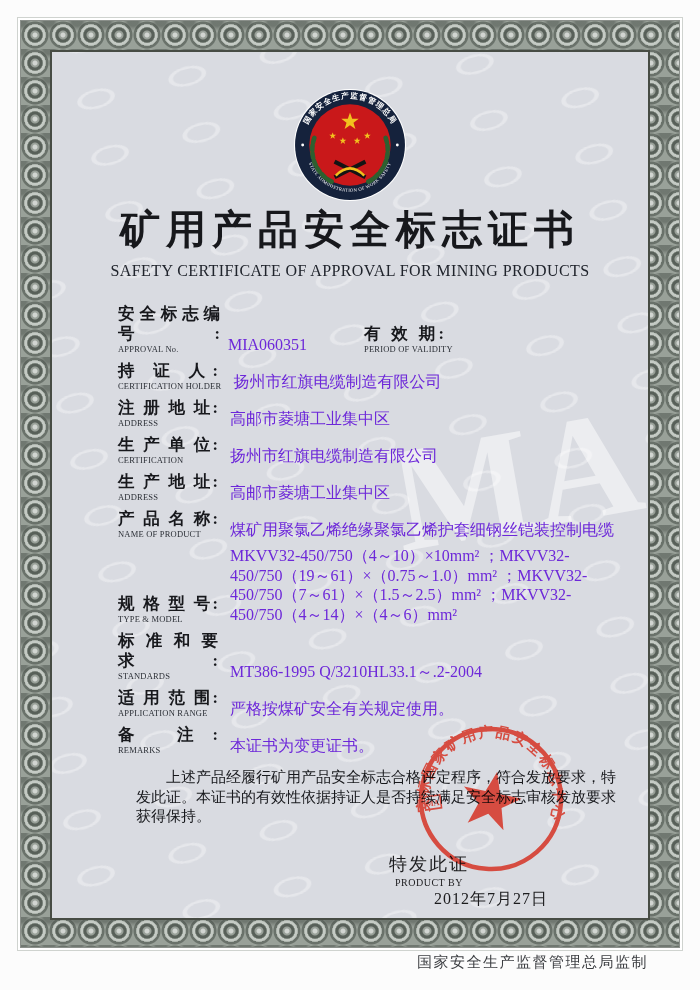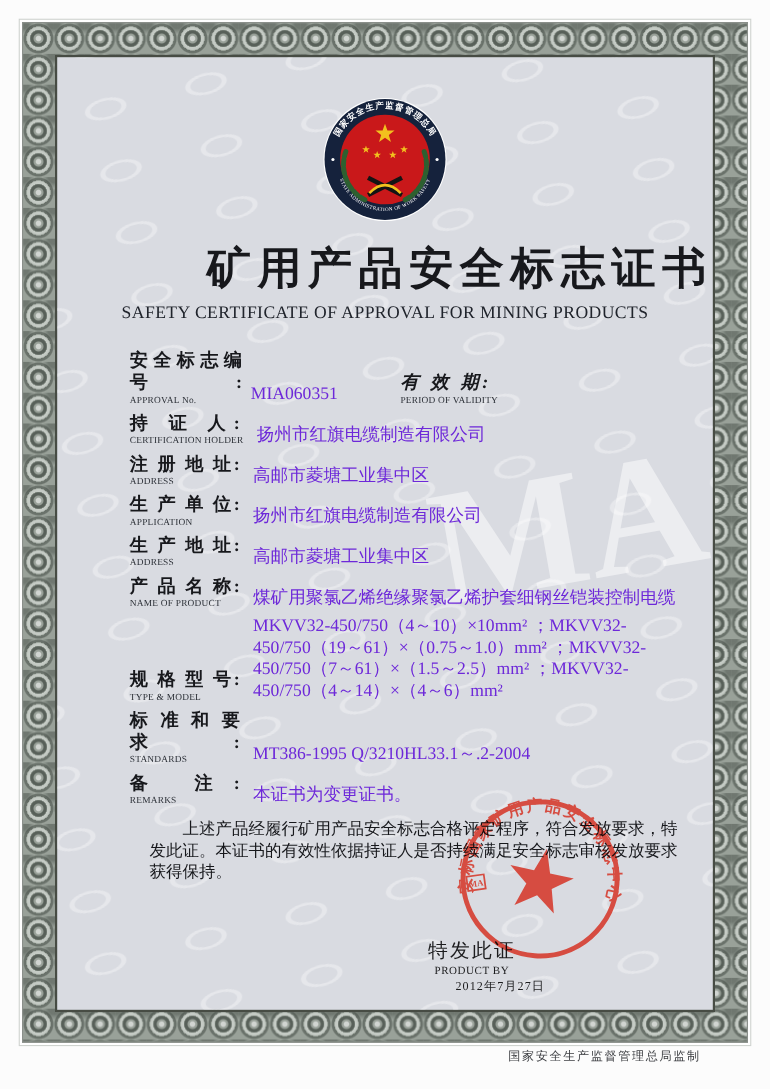--- a/index.html
+++ b/index.html
@@ -36,22 +36,22 @@
   .big-wm{
     position:absolute;left:340px;top:330px;width:220px;height:210px;
     transform:rotate(-10deg);color:rgba(255,255,255,.5);
     font-size:150px;font-weight:bold;text-align:center;line-height:200px;
     pointer-events:none;
   }
   .inner{position:relative;z-index:2;height:100%;}
   
   .emblem{display:block;margin:36px auto 0 auto;width:114px;height:114px;}
   .title{
-    text-align:right;font-size:40px;font-weight:bold;letter-spacing:6px;
-    margin-top:14px;color:#17181c;white-space:nowrap;
+    text-align:center;font-size:40px;font-weight:bold;letter-spacing:6px;
+    color:#17181c;white-space:nowrap;
   }
   .subtitle{
     text-align:center;font-size:16px;font-weight:normal;letter-spacing:.4px;
     margin-top:5px;color:#20242c;white-space:nowrap;
   }
   .fields-wrap{margin:24px 0 0 66px;}
   .row{display:flex;align-items:flex-end;margin-bottom:7px;}
   .lbl{flex:0 0 auto;display:flex;flex-direction:column;}
   .lblcn{
     display:block;width:100px;font-size:16.5px;font-weight:bold;line-height:20px;
@@ -61,39 +61,39 @@
     display:block;font-size:8.5px;line-height:10px;margin-top:0;
     white-space:nowrap;color:#2b2f36;letter-spacing:.2px;
   }
   .val{
     font-size:16px;line-height:19.5px;margin-left:12px;max-width:388px;
     color:#6d28d9;font-weight:500;
   }
   .toprow .lblcn{width:102px;}
   .toprow .val{margin-left:8px;}
   .toprow .pair2{margin-left:18px;}
-  .toprow .pair2 .lblcn{width:80px;font-style:italic;}
+  .toprow .pair2 .lblcn{width:80px;}
   .statement{
     margin:13px 0 0 84px;width:492px;font-size:15px;line-height:19.5px;
     text-indent:2em;color:#17181c;
   }
   .issued{
     position:absolute;left:322px;top:764px;width:110px;text-align:center;z-index:3;
   }
   .issued .cn{font-size:18px;letter-spacing:2px;font-weight:500;}
   .issued .en{font-size:10px;margin-top:1px;letter-spacing:.5px;}
   .issue-date{
-    position:absolute;left:362px;top:801px;font-size:11px;letter-spacing:1px;z-index:4;
+    position:absolute;left:382px;top:801px;font-size:16px;letter-spacing:1px;z-index:4;
   }
   .stamp{
     position:absolute;left:364px;top:636px;width:150px;height:150px;z-index:5;
     opacity:.88;mix-blend-mode:multiply;transform:rotate(4deg);
   }
   .footer{
-    position:absolute;right:63px;top:953px;font-size:11px;letter-spacing:1.5px;
+    position:absolute;right:52px;top:953px;font-size:15px;letter-spacing:1.5px;
     color:#3c3e42;
   }
 </style>
 </head>
 <body>
 
 <div class="frame"></div>
 
 <div class="content">
   <div class="big-wm">MA</div>
@@ -164,21 +164,21 @@
           <div class="row">
             <div class="lbl">
               <span class="lblcn">注 册 地 址:</span>
               <span class="lblen">ADDRESS</span>
             </div>
             <div class="val">高邮市菱塘工业集中区</div>
           </div>
           <div class="row">
             <div class="lbl">
               <span class="lblcn">生 产 单 位:</span>
-              <span class="lblen">APPLICATION</span>
+              <span class="lblen">CERTIFICATION</span>
             </div>
             <div class="val">扬州市红旗电缆制造有限公司</div>
           </div>
           <div class="row">
             <div class="lbl">
               <span class="lblcn">生 产 地 址:</span>
               <span class="lblen">ADDRESS</span>
             </div>
             <div class="val">高邮市菱塘工业集中区</div>
           </div>
@@ -195,20 +195,27 @@
               <span class="lblen">TYPE &amp; MODEL</span>
             </div>
             <div class="val">MKVV32-450/750（4～10）×10mm² ；MKVV32-450/750（19～61）×（0.75～1.0）mm² ；MKVV32-450/750（7～61）×（1.5～2.5）mm² ；MKVV32-450/750（4～14）×（4～6）mm²</div>
           </div>
           <div class="row">
             <div class="lbl">
               <span class="lblcn">标 准 和 要 求:</span>
               <span class="lblen">STANDARDS</span>
             </div>
             <div class="val">MT386-1995 Q/3210HL33.1～.2-2004</div>
+          </div>
+          <div class="row">
+            <div class="lbl">
+              <span class="lblcn">适 用 范 围:</span>
+              <span class="lblen">APPLICATION RANGE</span>
+            </div>
+            <div class="val">严格按煤矿安全有关规定使用。</div>
           </div>
           <div class="row">
             <div class="lbl">
               <span class="lblcn">备 注:</span>
               <span class="lblen">REMARKS</span>
             </div>
             <div class="val">本证书为变更证书。</div>
           </div>
         </div>
     </div>

